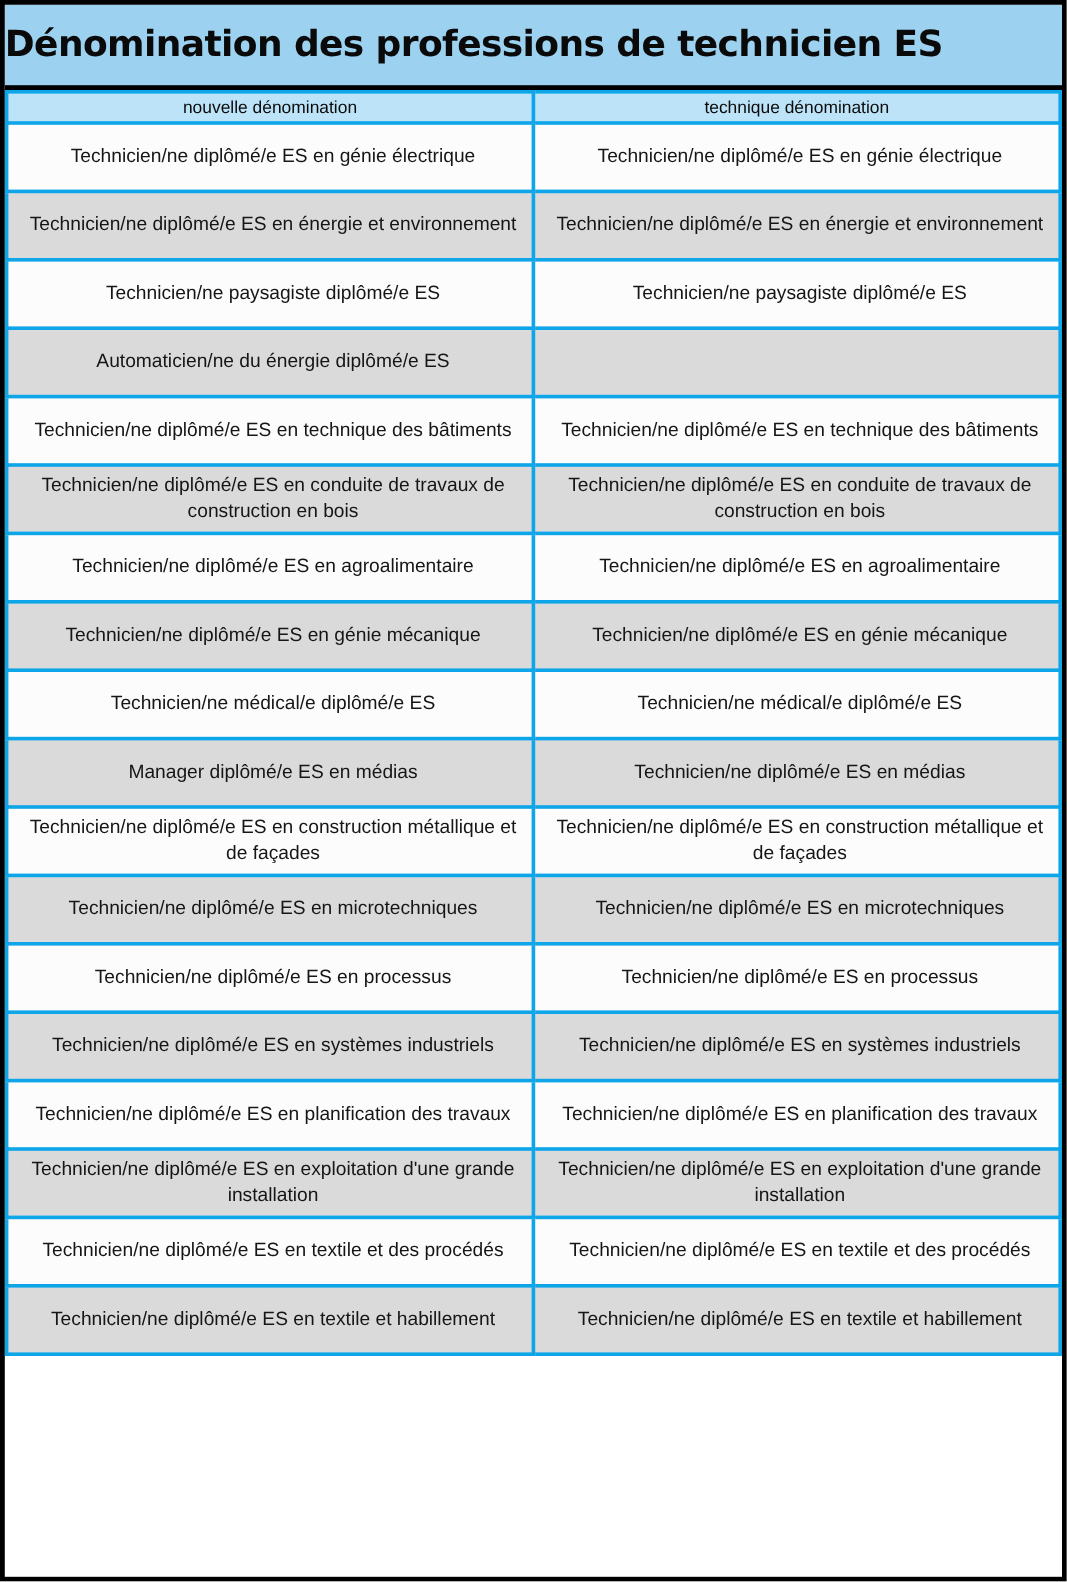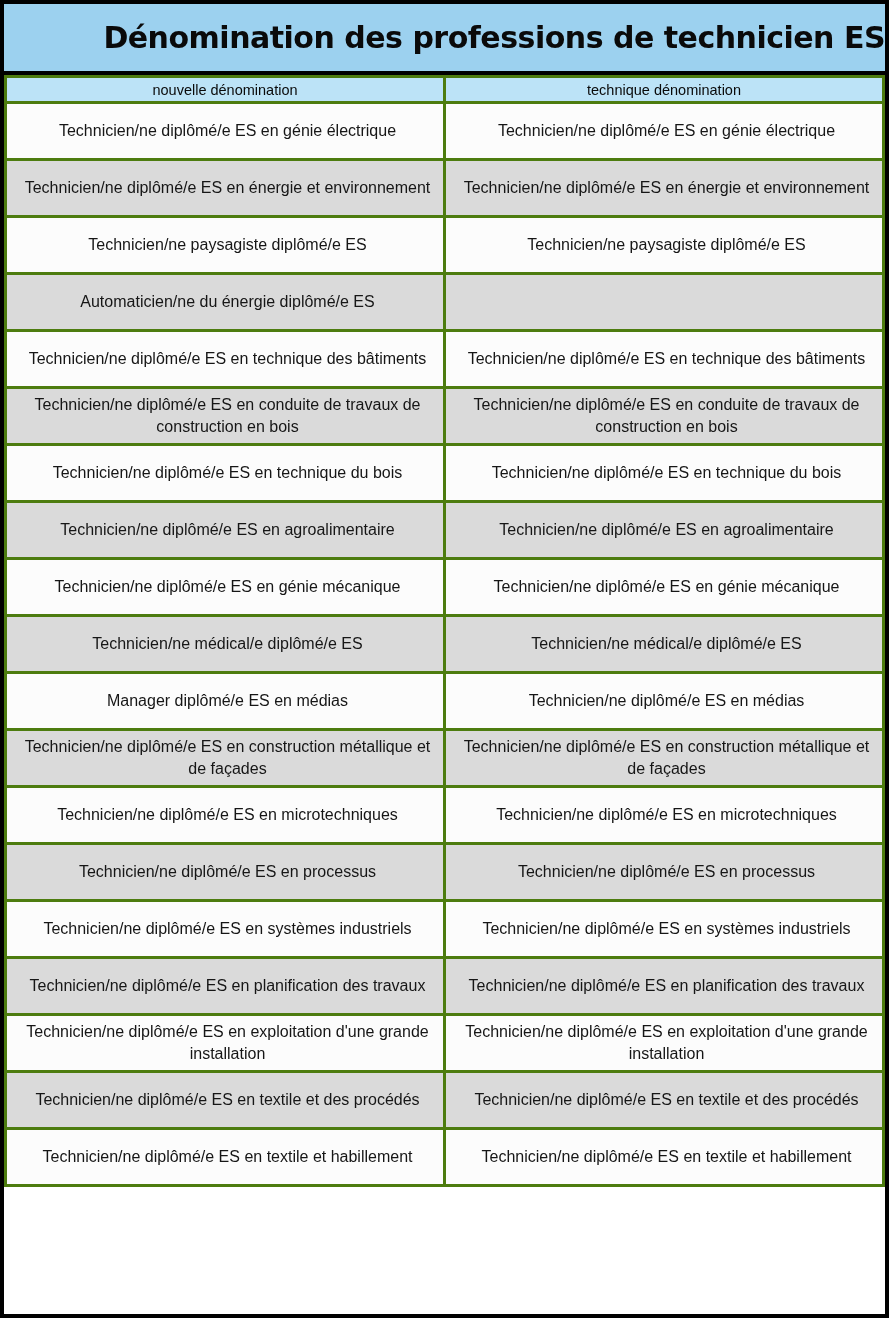--- a/index.html
+++ b/index.html
@@ -13,37 +13,37 @@
     font-family: "Liberation Sans", sans-serif;
     color: #161616;
   }
   #title-bar {
     box-sizing: border-box;
     height: 71px;
     background: var(--blue-title, #9cd1ef);
     border-bottom: 4px solid #000;
     display: flex;
     align-items: center;
-    justify-content: flex-end;
+    justify-content: flex-start;
   }
   #title-bar h1 {
     margin: 0;
     font-family: "DejaVu Sans", "Liberation Sans", sans-serif;
     font-weight: bold;
     font-size: 30px;
     letter-spacing: -0.5px;
     color: #0a0a0a;
   }
   table#denoms {
     width: 100%;
     border-collapse: collapse;
     table-layout: fixed;
   }
   table#denoms th, table#denoms td {
-    border: 3px solid #4d7c0f;
+    border: 3px solid #0ea5e9;
     box-sizing: border-box;
   }
   table#denoms th {
     height: 26px;
     background: var(--blue-header, #bce3f7);
     font-weight: normal;
     font-size: 14.5px;
     text-align: center;
     padding: 2px 4px;
     color: #0a0a0a;
@@ -97,24 +97,20 @@
         </tr>
         <tr>
           <td>Technicien/ne diplômé/e ES en technique des bâtiments</td>
           <td>Technicien/ne diplômé/e ES en technique des bâtiments</td>
         </tr>
         <tr>
           <td>Technicien/ne diplômé/e ES en conduite de travaux de construction en bois</td>
           <td>Technicien/ne diplômé/e ES en conduite de travaux de construction en bois</td>
         </tr>
         <tr>
-          <td>Technicien/ne diplômé/e ES en technique du bois</td>
-          <td>Technicien/ne diplômé/e ES en technique du bois</td>
-        </tr>
-        <tr>
           <td>Technicien/ne diplômé/e ES en agroalimentaire</td>
           <td>Technicien/ne diplômé/e ES en agroalimentaire</td>
         </tr>
         <tr>
           <td>Technicien/ne diplômé/e ES en génie mécanique</td>
           <td>Technicien/ne diplômé/e ES en génie mécanique</td>
         </tr>
         <tr>
           <td>Technicien/ne médical/e diplômé/e ES</td>
           <td>Technicien/ne médical/e diplômé/e ES</td>

